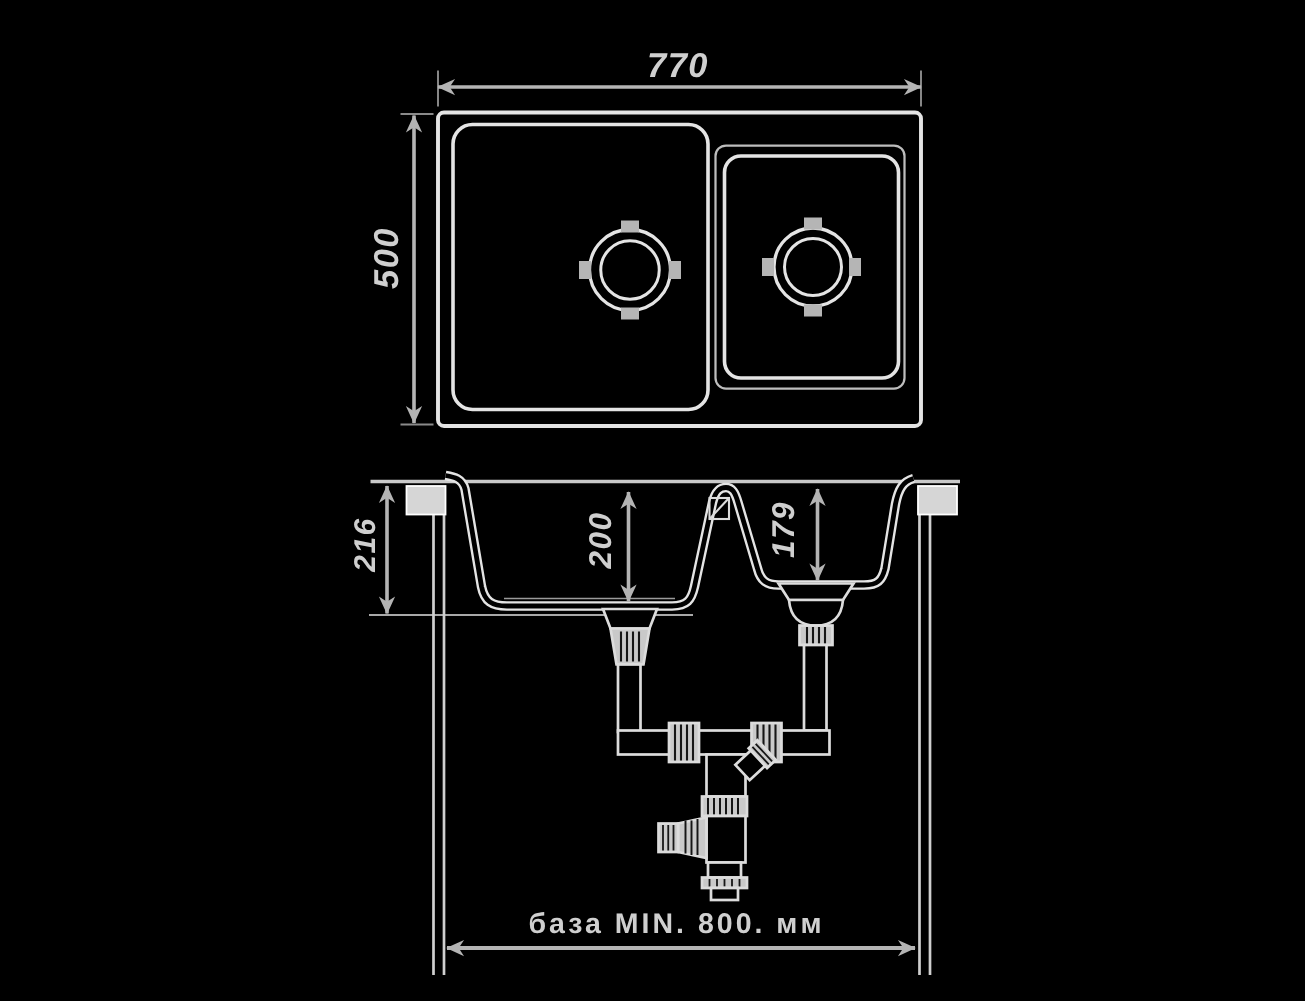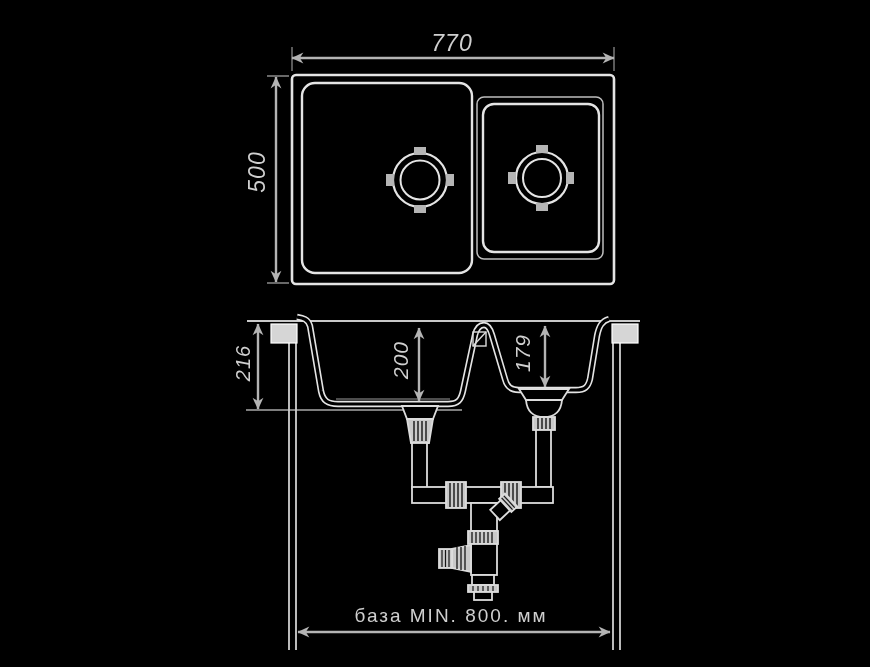--- a/index.html
+++ b/index.html
@@ -1,16 +1,16 @@
 <!DOCTYPE html>
 <html><head>
 <meta charset="utf-8">
 <style>
   html,body{margin:0;padding:0;background:#000;}
-  .stage{position:relative;width:870px;height:667px;background:#000;overflow:hidden;}
+  .stage{position:relative;width:870px;height:667px;background:#000;overflow:hidden;font-weight:bold;}
   svg{position:absolute;left:0;top:0;}
   text{font-family:"Liberation Sans", sans-serif; fill:#cfcfcf;}
   .dimtext{font-style:italic; letter-spacing:1px;}
   .basetext{letter-spacing:2px;}
 </style>
 </head>
 <body>
 
 <div class="stage">
 <svg width="870" height="667" viewBox="0 0 870 667">

